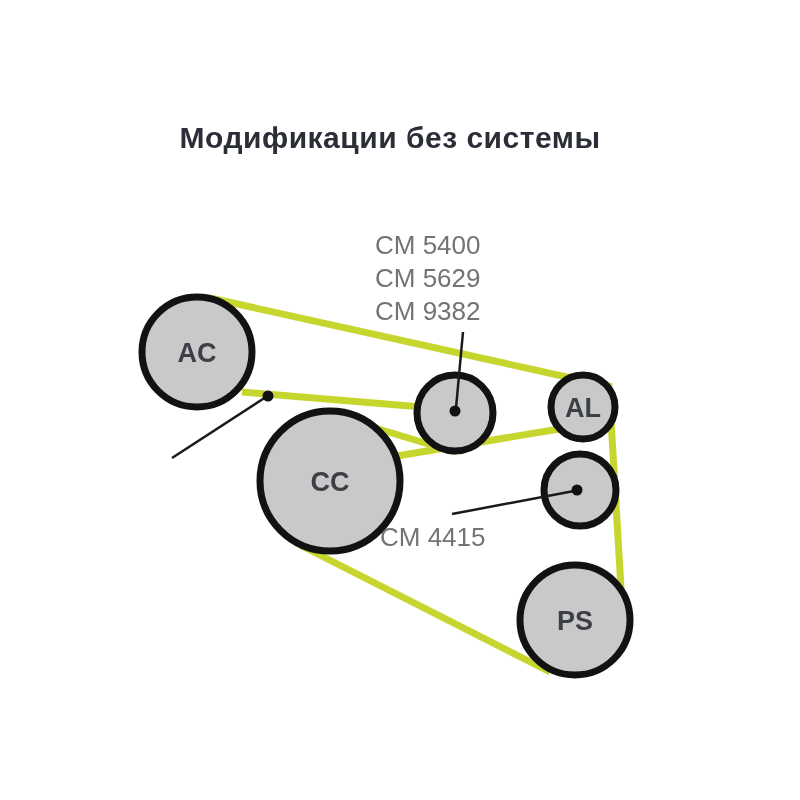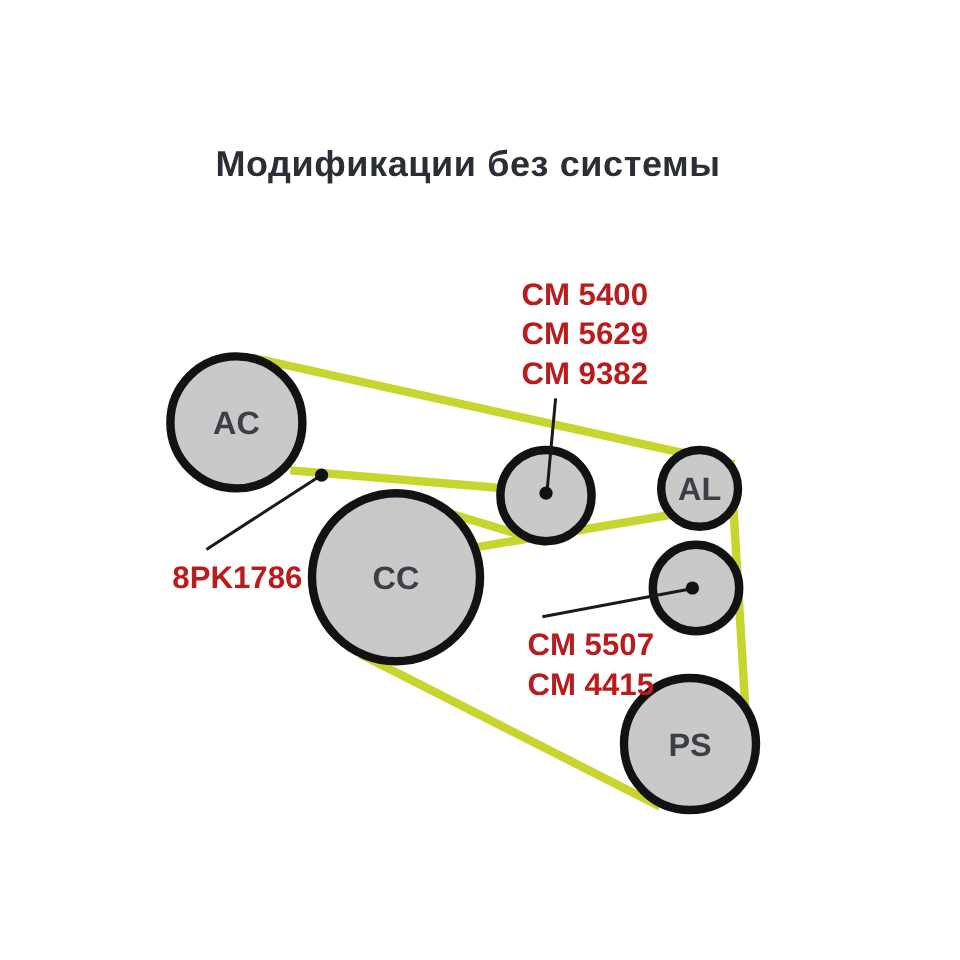--- a/index.html
+++ b/index.html
@@ -23,23 +23,23 @@
     text-align: center;
     font-size: 30px;
     font-weight: 700;
     color: #2b2e36;
     line-height: 44px;
     letter-spacing: 0.5px;
   }
   .part-label {
     position: absolute;
     font-size: 26px;
-    font-weight: 700;
-    color: #b91c1c;
-    text-align: right;
+    font-weight: 400;
+    color: #737373;
+    text-align: left;
     line-height: 33px;
   }
   #top-parts {
     left: 375px;
     top: 229px;
     width: 165px;
   }
   #left-parts {
     left: 92px;
     top: 465px;
@@ -110,21 +110,19 @@
     <div>Модификации без системы</div>
   </div>
 
   <div id="top-parts" class="part-label">
     <div>CM 5400</div>
     <div>CM 5629</div>
     <div>CM 9382</div>
   </div>
 
   <div id="left-parts" class="part-label">
-    <div>8PK1786</div>
   </div>
 
   <div id="bottom-parts" class="part-label">
-    <div>CM 5507</div>
     <div>CM 4415</div>
   </div>
 
 </div>
 
 </body></html>

